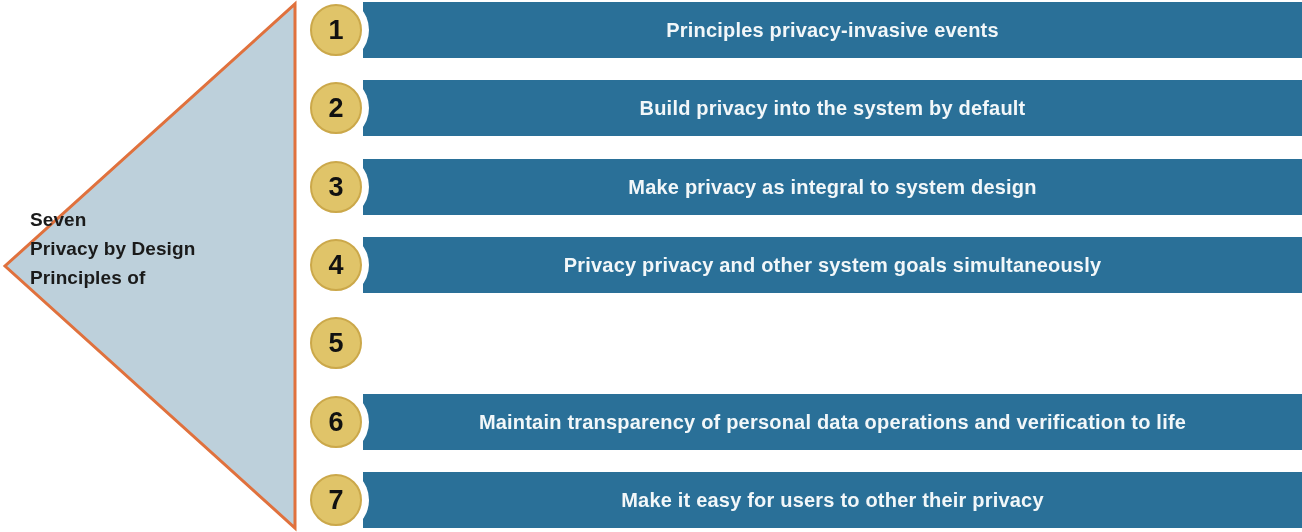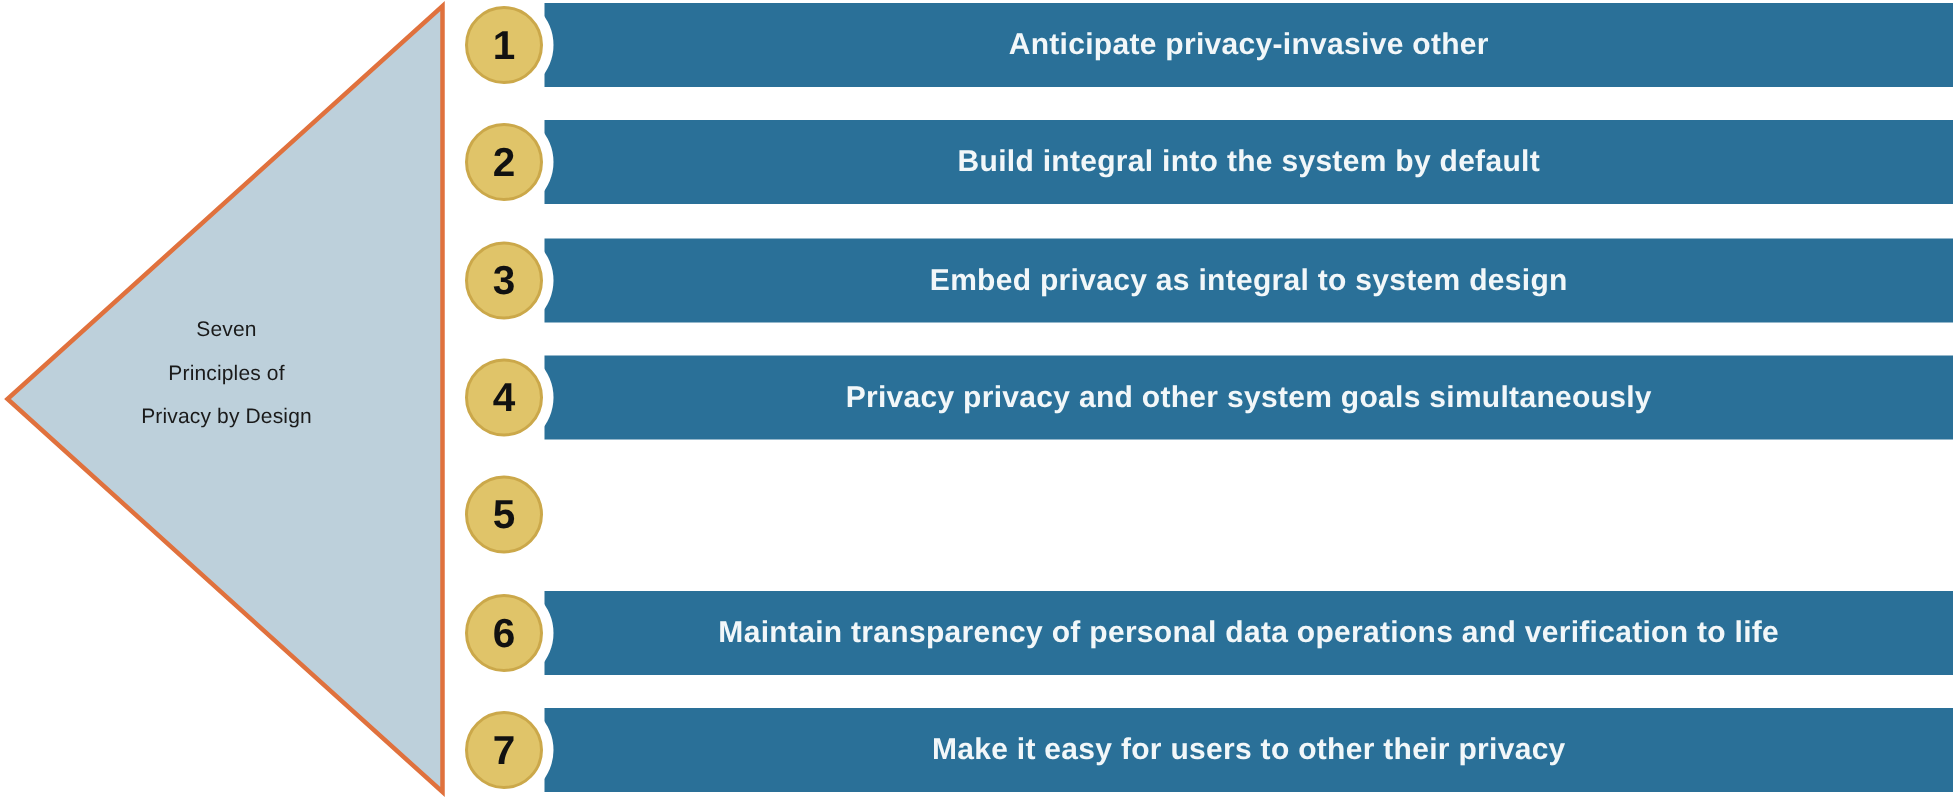--- a/index.html
+++ b/index.html
@@ -20,23 +20,23 @@
     fill: var(--triangle-fill, #bdd0db);
     stroke: var(--triangle-border, #e0713d);
     stroke-width: 3;
     stroke-linejoin: miter;
   }
   .diagram-title {
     position: absolute;
     left: 30px;
     top: 205px;
     width: 242px;
-    text-align: center;
-    font-size: 14px;
-    font-weight: 400;
+    text-align: left;
+    font-size: 19px;
+    font-weight: 700;
     line-height: 29px;
     color: var(--title-text, #1a1a1a);
     letter-spacing: 0.1px;
   }
   .row {
     position: absolute;
     left: 0;
     right: 0;
     height: 56px;
   }
@@ -86,45 +86,45 @@
 <body>
 
 <div class="canvas">
 
   <svg class="triangle-svg" viewBox="0 0 300 532" width="300" height="532" aria-hidden="true">
     <polygon points="295,4 295,528 5,266"></polygon>
   </svg>
 
   <div class="diagram-title">
     <div>Seven</div>
+    <div>Privacy by Design</div>
     <div>Principles of</div>
-    <div>Privacy by Design</div>
   </div>
 
   <div class="row" style="top:2px">
     <div class="bar">
-      <span class="bar-label">Anticipate privacy-invasive other</span>
+      <span class="bar-label">Principles privacy-invasive events</span>
     </div>
     <div class="num-badge">
       <span>1</span>
     </div>
   </div>
 
   <div class="row" style="top:80px">
     <div class="bar">
-      <span class="bar-label">Build integral into the system by default</span>
+      <span class="bar-label">Build privacy into the system by default</span>
     </div>
     <div class="num-badge">
       <span>2</span>
     </div>
   </div>
 
   <div class="row" style="top:159px">
     <div class="bar">
-      <span class="bar-label">Embed privacy as integral to system design</span>
+      <span class="bar-label">Make privacy as integral to system design</span>
     </div>
     <div class="num-badge">
       <span>3</span>
     </div>
   </div>
 
   <div class="row" style="top:237px">
     <div class="bar">
       <span class="bar-label">Privacy privacy and other system goals simultaneously</span>
     </div>

